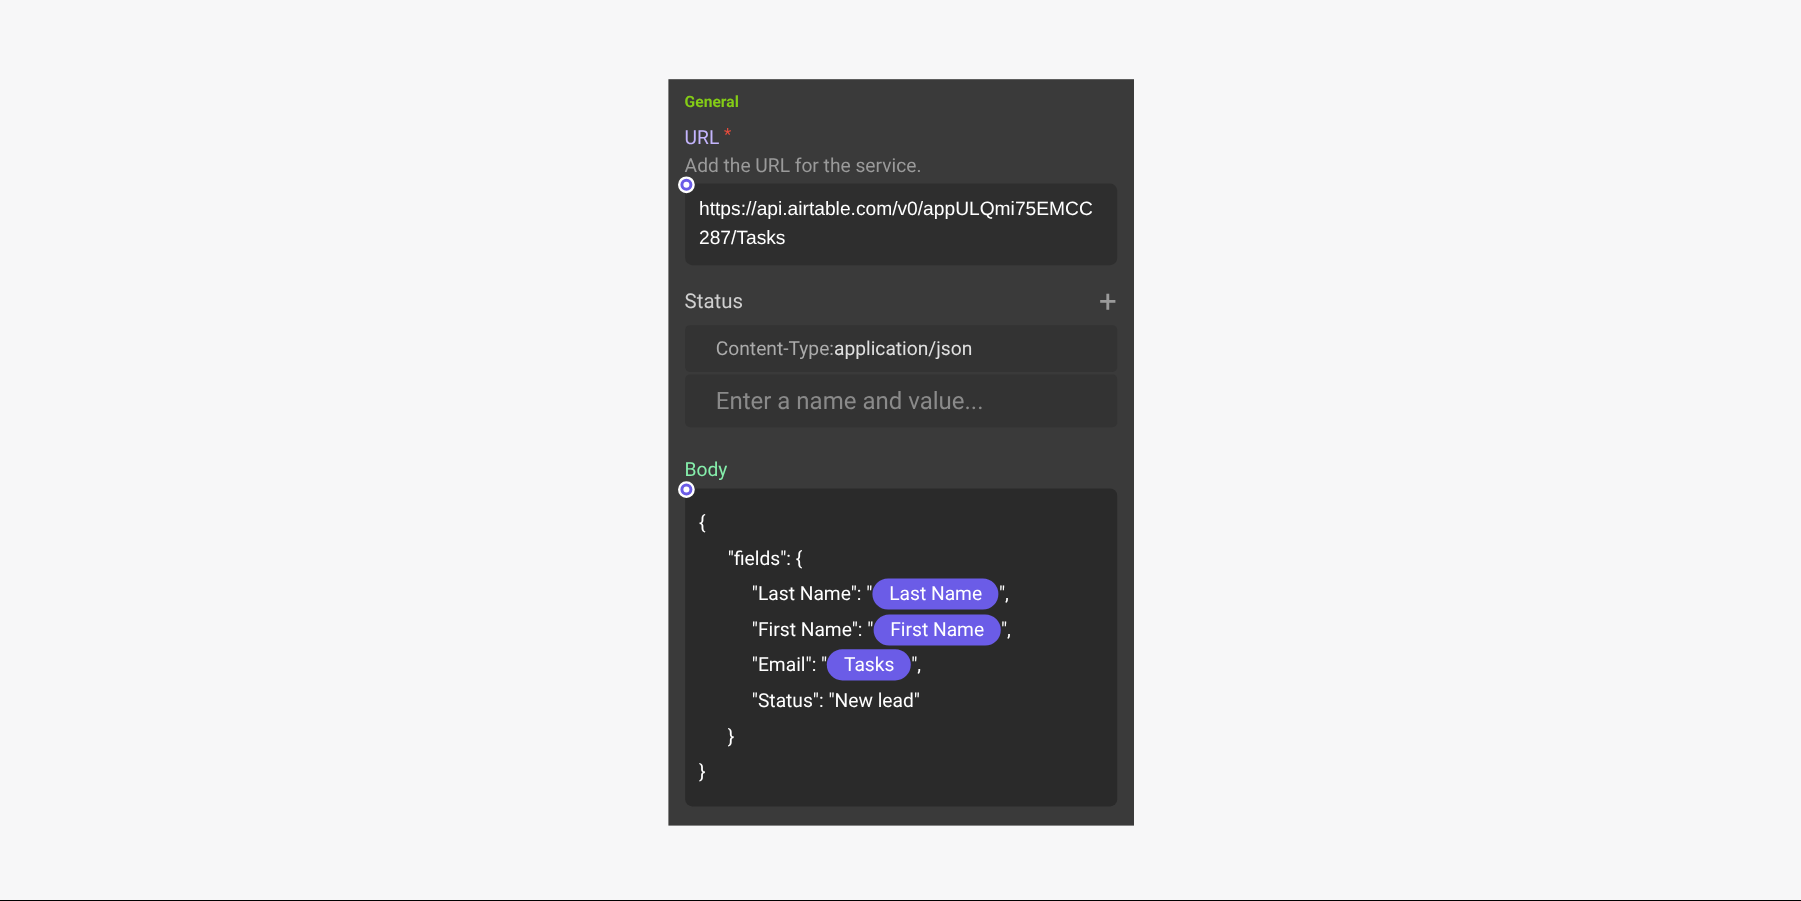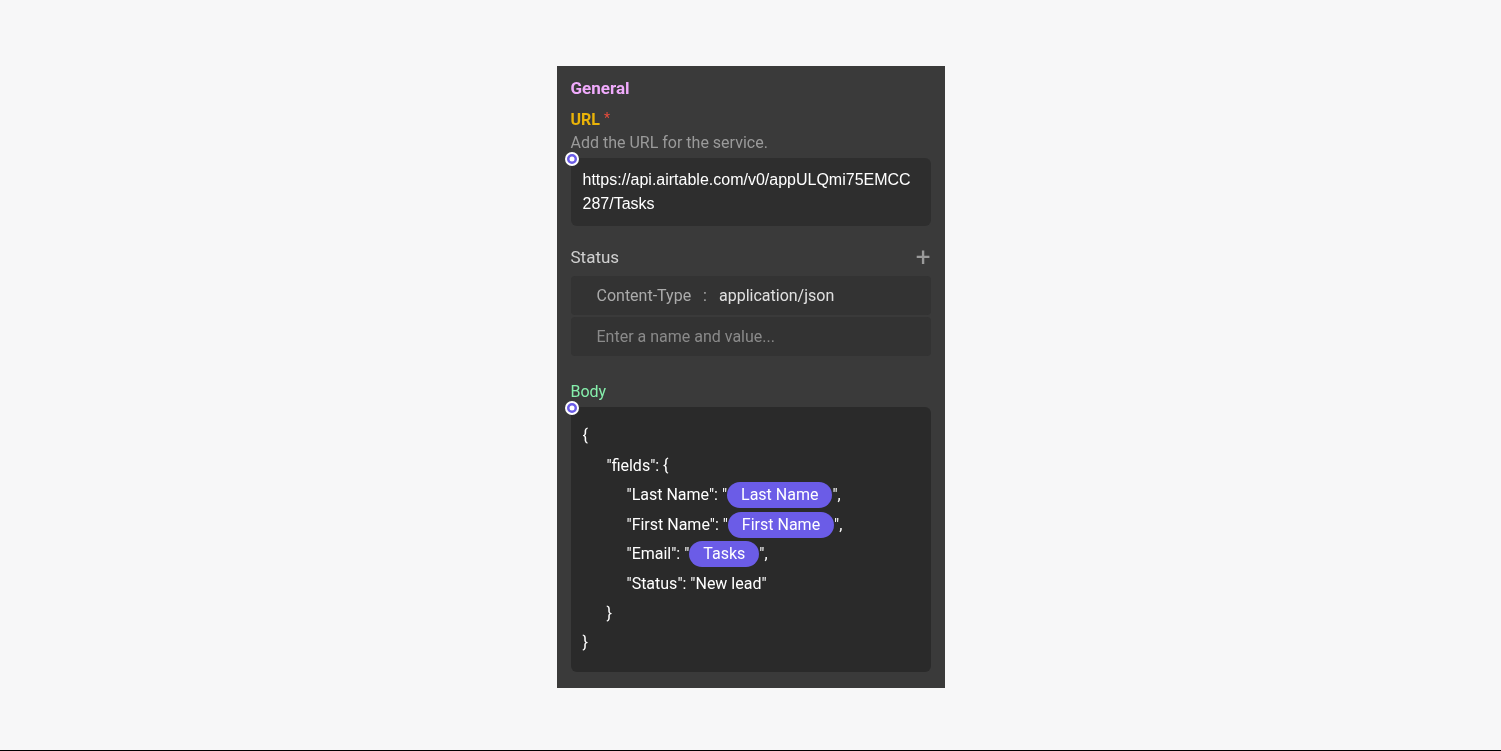--- a/index.html
+++ b/index.html
@@ -17,35 +17,35 @@
       justify-content: center;
       padding-top: 66px;
       border-bottom: 1px solid #000;
     }
     .panel {
       width: 388px;
       background: #3a3a3a;
       padding: 12px 14px 16px 14px;
     }
     .section-title {
-      color: #f0abfc;
-      font-size: 17px;
+      color: #84cc16;
+      font-size: 13px;
       font-weight: 700;
       margin-bottom: 12px;
     }
     .field-label-row {
       display: flex;
       align-items: center;
       gap: 4px;
       margin-bottom: 4px;
     }
     .field-label {
-      color: #eab308;
-      font-size: 16px;
-      font-weight: 700;
+      color: #c4b5fd;
+      font-size: 16px;
+      font-weight: 400;
     }
     .required-asterisk {
       color: #e74c3c;
       font-size: 14px;
       position: relative;
       top: -2px;
     }
     .field-help {
       color: #9a9a9a;
       font-size: 16px;
@@ -108,41 +108,40 @@
       line-height: 1;
       cursor: pointer;
       user-select: none;
     }
     .header-row {
       background: #333333;
       border-radius: 4px;
       padding: 10px 24px 10px 26px;
       display: flex;
       align-items: center;
-      gap: 12px;
       margin-bottom: 2px;
       color: #ababab;
       font-size: 16px;
     }
     .header-name {
       color: #ababab;
     }
     .header-sep {
       color: #ababab;
     }
     .header-value {
       color: #e0e0e0;
       text-align: right;
     }
     .header-placeholder-row {
       background: #333333;
       border-radius: 4px;
       padding: 10px 26px;
       color: #8a8a8a;
-      font-size: 16px;
+      font-size: 20px;
     }
     .body-section {
       margin-top: 26px;
     }
     .body-label {
       color: #86efac;
       font-size: 16px;
       margin-bottom: 6px;
     }
     .body-editor {

